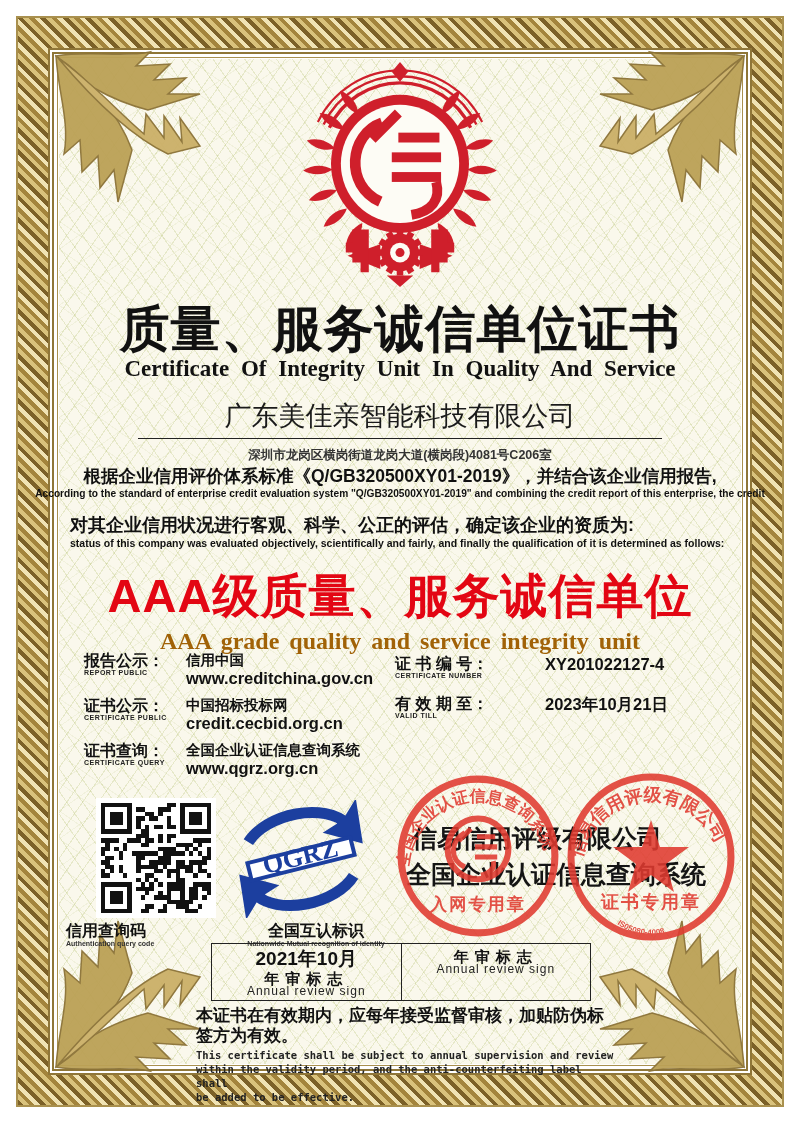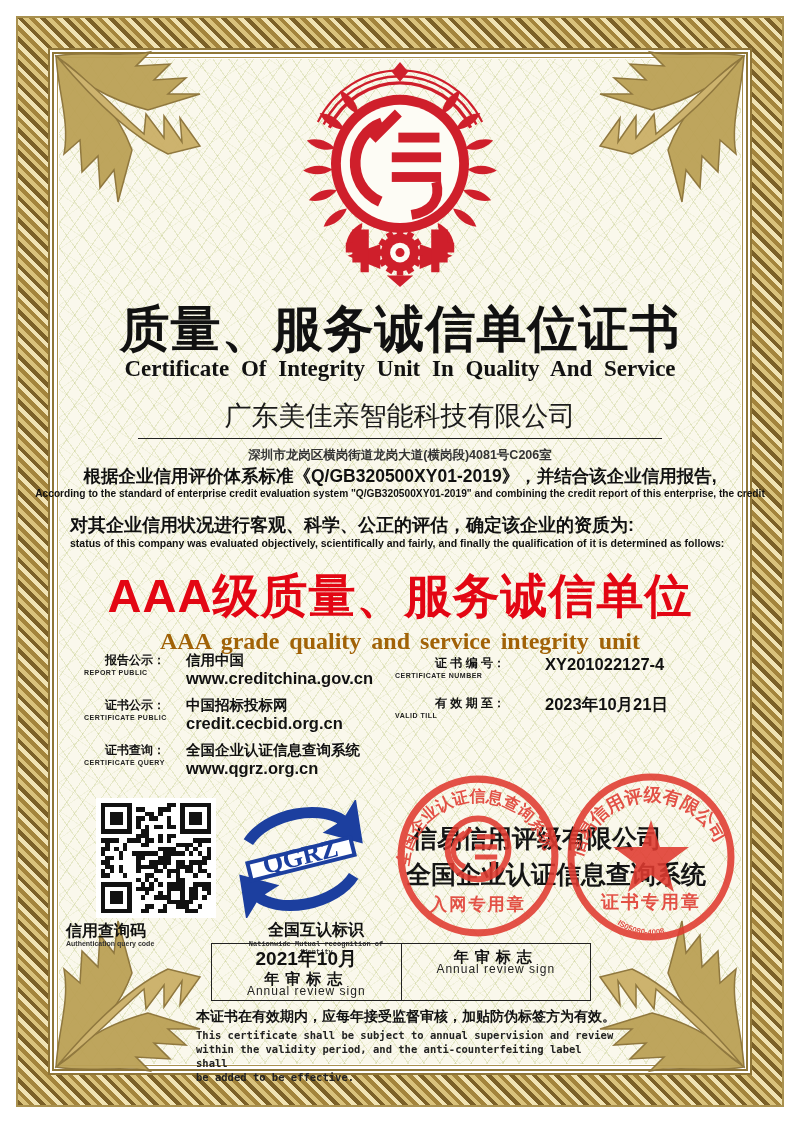--- a/index.html
+++ b/index.html
@@ -37,51 +37,51 @@
   .p1en{top:487px;font-size:10.5px;font-weight:bold;color:#111;transform:scaleX(.97);}
   .p2cn{top:513px;left:70px;right:70px;text-align:left;font-size:18px;font-weight:bold;color:#111;}
   .p2en{top:537px;left:70px;right:70px;text-align:left;font-size:10.5px;font-weight:bold;color:#111;}
   .grade-cn{top:565px;font-size:47px;font-weight:900;color:#e30613;letter-spacing:1px;}
   .grade-en{top:620px;font-family:"Liberation Serif",serif;font-weight:bold;font-size:24px;color:#a16207;word-spacing:4px;margin-top:8px;}
   
   .info-left{top:652px;left:84px;width:310px;}
   .info-right{top:655px;left:395px;width:330px;}
   .irow{display:flex;margin-bottom:9px;align-items:flex-start;}
   .ilabel{width:102px;flex:none;}
-  .ilabel .cn{font-size:12px;font-weight:800;color:#111;line-height:17px;text-align:center;}
+  .ilabel .cn{font-size:16px;font-weight:800;color:#111;line-height:17px;}
   .ilabel .en{font-size:7px;font-weight:bold;color:#222;letter-spacing:.5px;line-height:8px;}
   .ival .l1{font-size:14.5px;font-weight:bold;color:#111;line-height:17px;}
   .ival .l2{font-size:16.5px;font-weight:bold;color:#111;line-height:19px;}
   .info-right .ilabel{width:150px;}
   .info-right .irow{margin-bottom:15px;}
   .info-right .ival{font-size:16.5px;font-weight:bold;color:#111;line-height:18px;}
   
   .qrbox{top:798px;left:96px;width:120px;height:120px;background:#fff;padding:5px;box-sizing:border-box;}
   .qrbox svg{width:100%;height:100%;}
   .qr-label{top:922px;left:66px;width:180px;text-align:left;}
   .qgrz{top:800px;left:230px;width:142px;height:118px;}
-  .qgrz-label{top:922px;left:236px;width:160px;text-align:center;font-family:Liberation Mono, monospace;}
+  .qgrz-label{top:922px;left:236px;width:160px;text-align:center;}
   .blabel-cn{font-size:16px;font-weight:800;color:#111;line-height:18px;}
   .blabel-en{font-size:7px;font-weight:bold;color:#333;line-height:8px;}
   
   .overlay1{top:822px;left:412px;font-size:25px;font-weight:bold;color:#141414;white-space:nowrap;}
   .overlay2{top:858px;left:406px;font-size:25px;font-weight:bold;color:#141414;white-space:nowrap;}
   .stamp{opacity:.88;}
   .stamp-left{top:770px;left:392px;width:172px;height:172px;}
   .stamp-right{top:768px;left:562px;width:178px;height:178px;}
   
   .table{top:943px;left:211px;width:378px;height:56px;border:1.5px solid #222;display:flex;background:transparent;}
   .cell{flex:1;text-align:center;padding-top:4px;}
   .cell+.cell{border-left:1.5px solid #222;}
   .cell .d{font-size:19px;font-weight:bold;color:#111;line-height:22px;}
   .cell .c{font-size:15px;font-weight:800;color:#111;letter-spacing:6px;line-height:17px;}
   .cell .e{font-size:12px;font-weight:normal;color:#222;letter-spacing:1px;line-height:9px;}
   
   .note{top:1006px;left:196px;width:420px;text-align:left;}
-  .note .cn{font-size:14px;font-weight:bold;color:#111;line-height:20px;}
+  .note .cn{font-size:17px;font-weight:bold;color:#111;line-height:20px;}
   .note .en{font-family:"DejaVu Sans Mono",monospace;font-size:10.5px;font-weight:bold;color:#222;line-height:14px;margin-top:2px;}
 </style>
 </head>
 <body>
 
 <div class="page">
 
   <svg width="0" height="0" style="position:absolute">
     <defs>
       <g id="cornerLeaf">

